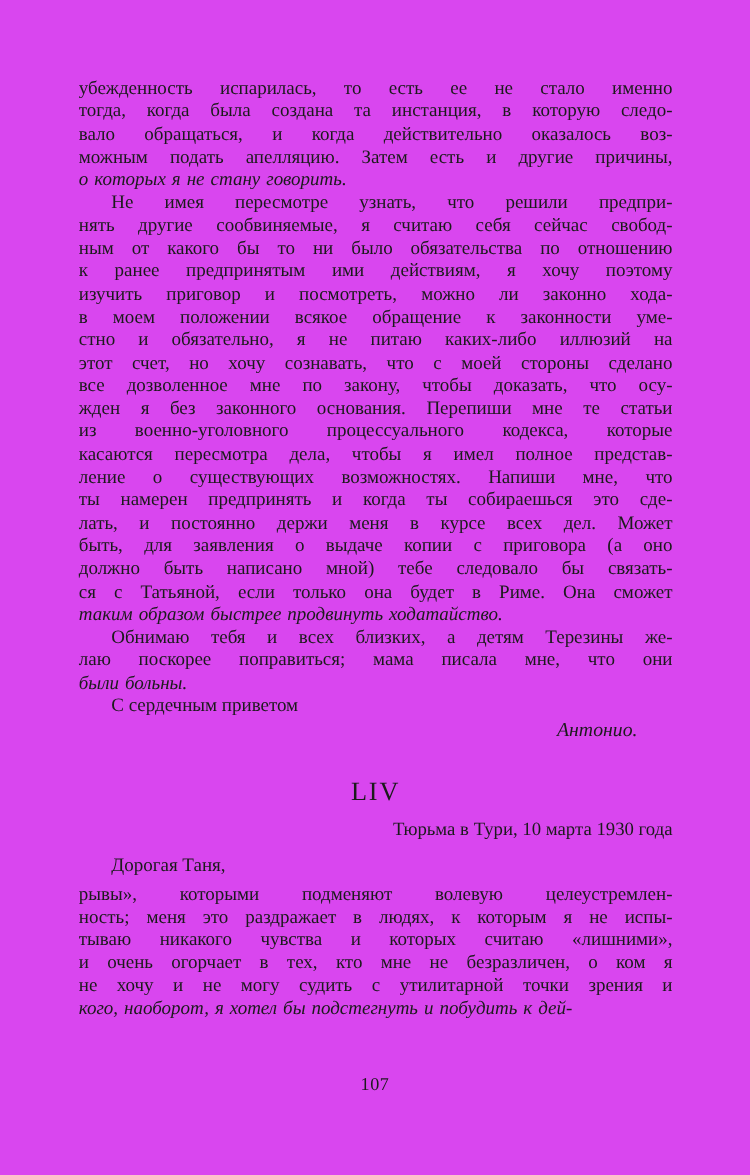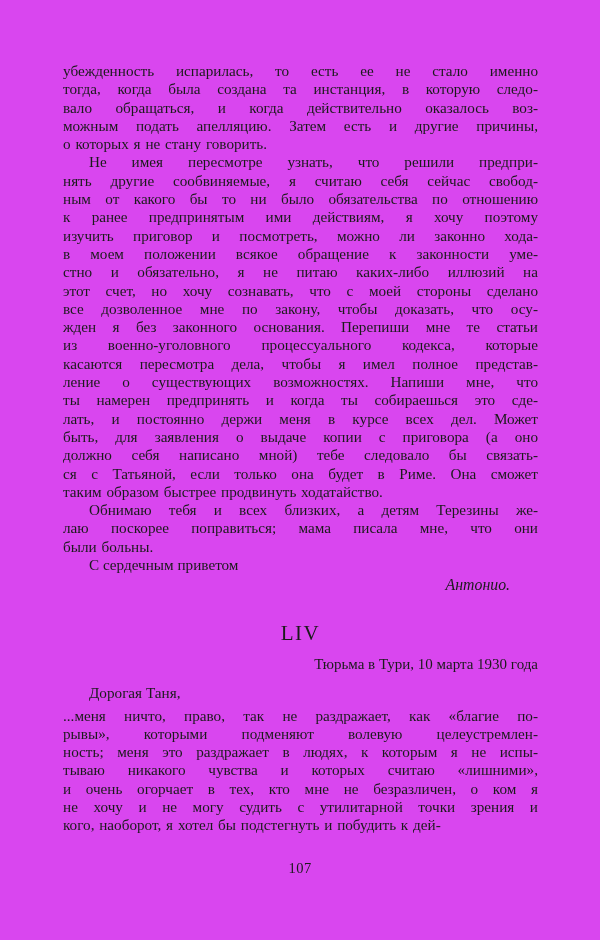--- a/index.html
+++ b/index.html
@@ -25,20 +25,21 @@
     font-size: 15.2px;
     line-height: 18.3px;
   }
   .line {
     text-align: justify;
     text-align-last: justify;
     word-spacing: 1px;
   }
   .line.para-end {
     text-align-last: left;
+    font-style: italic;
   }
   .para.indent .line:first-child {
     text-indent: 26px;
   }
   .para.gap-top {
     margin-top: 4px;
   }
   .farewell {
     text-indent: 26px;
   }
@@ -99,21 +100,21 @@
         <div class="line">стно и обязательно, я не питаю каких-либо иллюзий на</div>
         <div class="line">этот счет, но хочу сознавать, что с моей стороны сделано</div>
         <div class="line">все дозволенное мне по закону, чтобы доказать, что осу-</div>
         <div class="line">жден я без законного основания. Перепиши мне те статьи</div>
         <div class="line">из военно-уголовного процессуального кодекса, которые</div>
         <div class="line">касаются пересмотра дела, чтобы я имел полное представ-</div>
         <div class="line">ление о существующих возможностях. Напиши мне, что</div>
         <div class="line">ты намерен предпринять и когда ты собираешься это сде-</div>
         <div class="line">лать, и постоянно держи меня в курсе всех дел. Может</div>
         <div class="line">быть, для заявления о выдаче копии с приговора (а оно</div>
-        <div class="line">должно себя написано мной) тебе следовало бы связать-</div>
+        <div class="line">должно быть написано мной) тебе следовало бы связать-</div>
         <div class="line">ся с Татьяной, если только она будет в Риме. Она сможет</div>
         <div class="line para-end">таким образом быстрее продвинуть ходатайство.</div>
       </div>
 
     <div class="para indent">
         <div class="line">Обнимаю тебя и всех близких, а детям Терезины же-</div>
         <div class="line">лаю поскорее поправиться; мама писала мне, что они</div>
         <div class="line para-end">были больны.</div>
       </div>
 
@@ -121,21 +122,20 @@
 
     <div class="signature">Антонио.</div>
 
     <h2 class="heading">LIV</h2>
 
     <div class="dateline">Тюрьма в Тури, 10 марта 1930 года</div>
 
     <div class="salutation">Дорогая Таня,</div>
 
     <div class="para gap-top">
-        <div class="line">...меня ничто, право, так не раздражает, как «благие по-</div>
         <div class="line">рывы», которыми подменяют волевую целеустремлен-</div>
         <div class="line">ность; меня это раздражает в людях, к которым я не испы-</div>
         <div class="line">тываю никакого чувства и которых считаю «лишними»,</div>
         <div class="line">и очень огорчает в тех, кто мне не безразличен, о ком я</div>
         <div class="line">не хочу и не могу судить с утилитарной точки зрения и</div>
         <div class="line para-end">кого, наоборот, я хотел бы подстегнуть и побудить к дей-</div>
       </div>
 
   </div>
 

